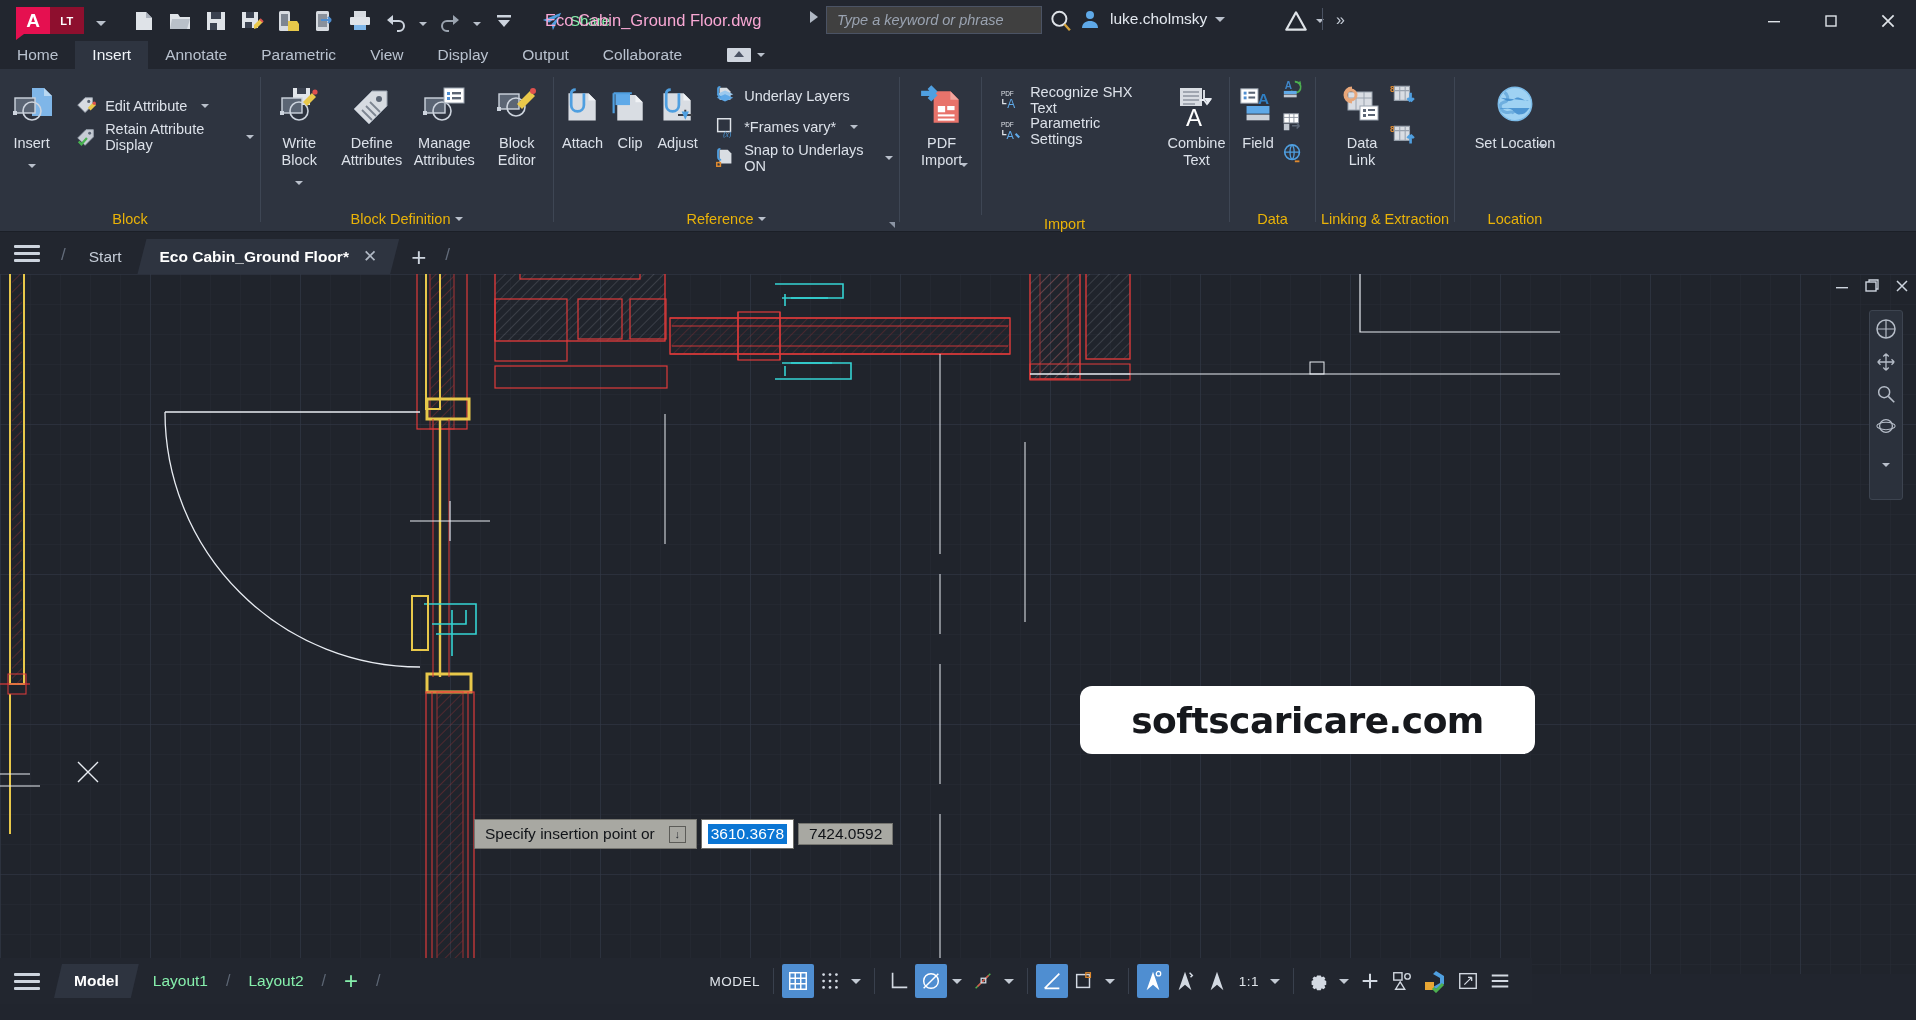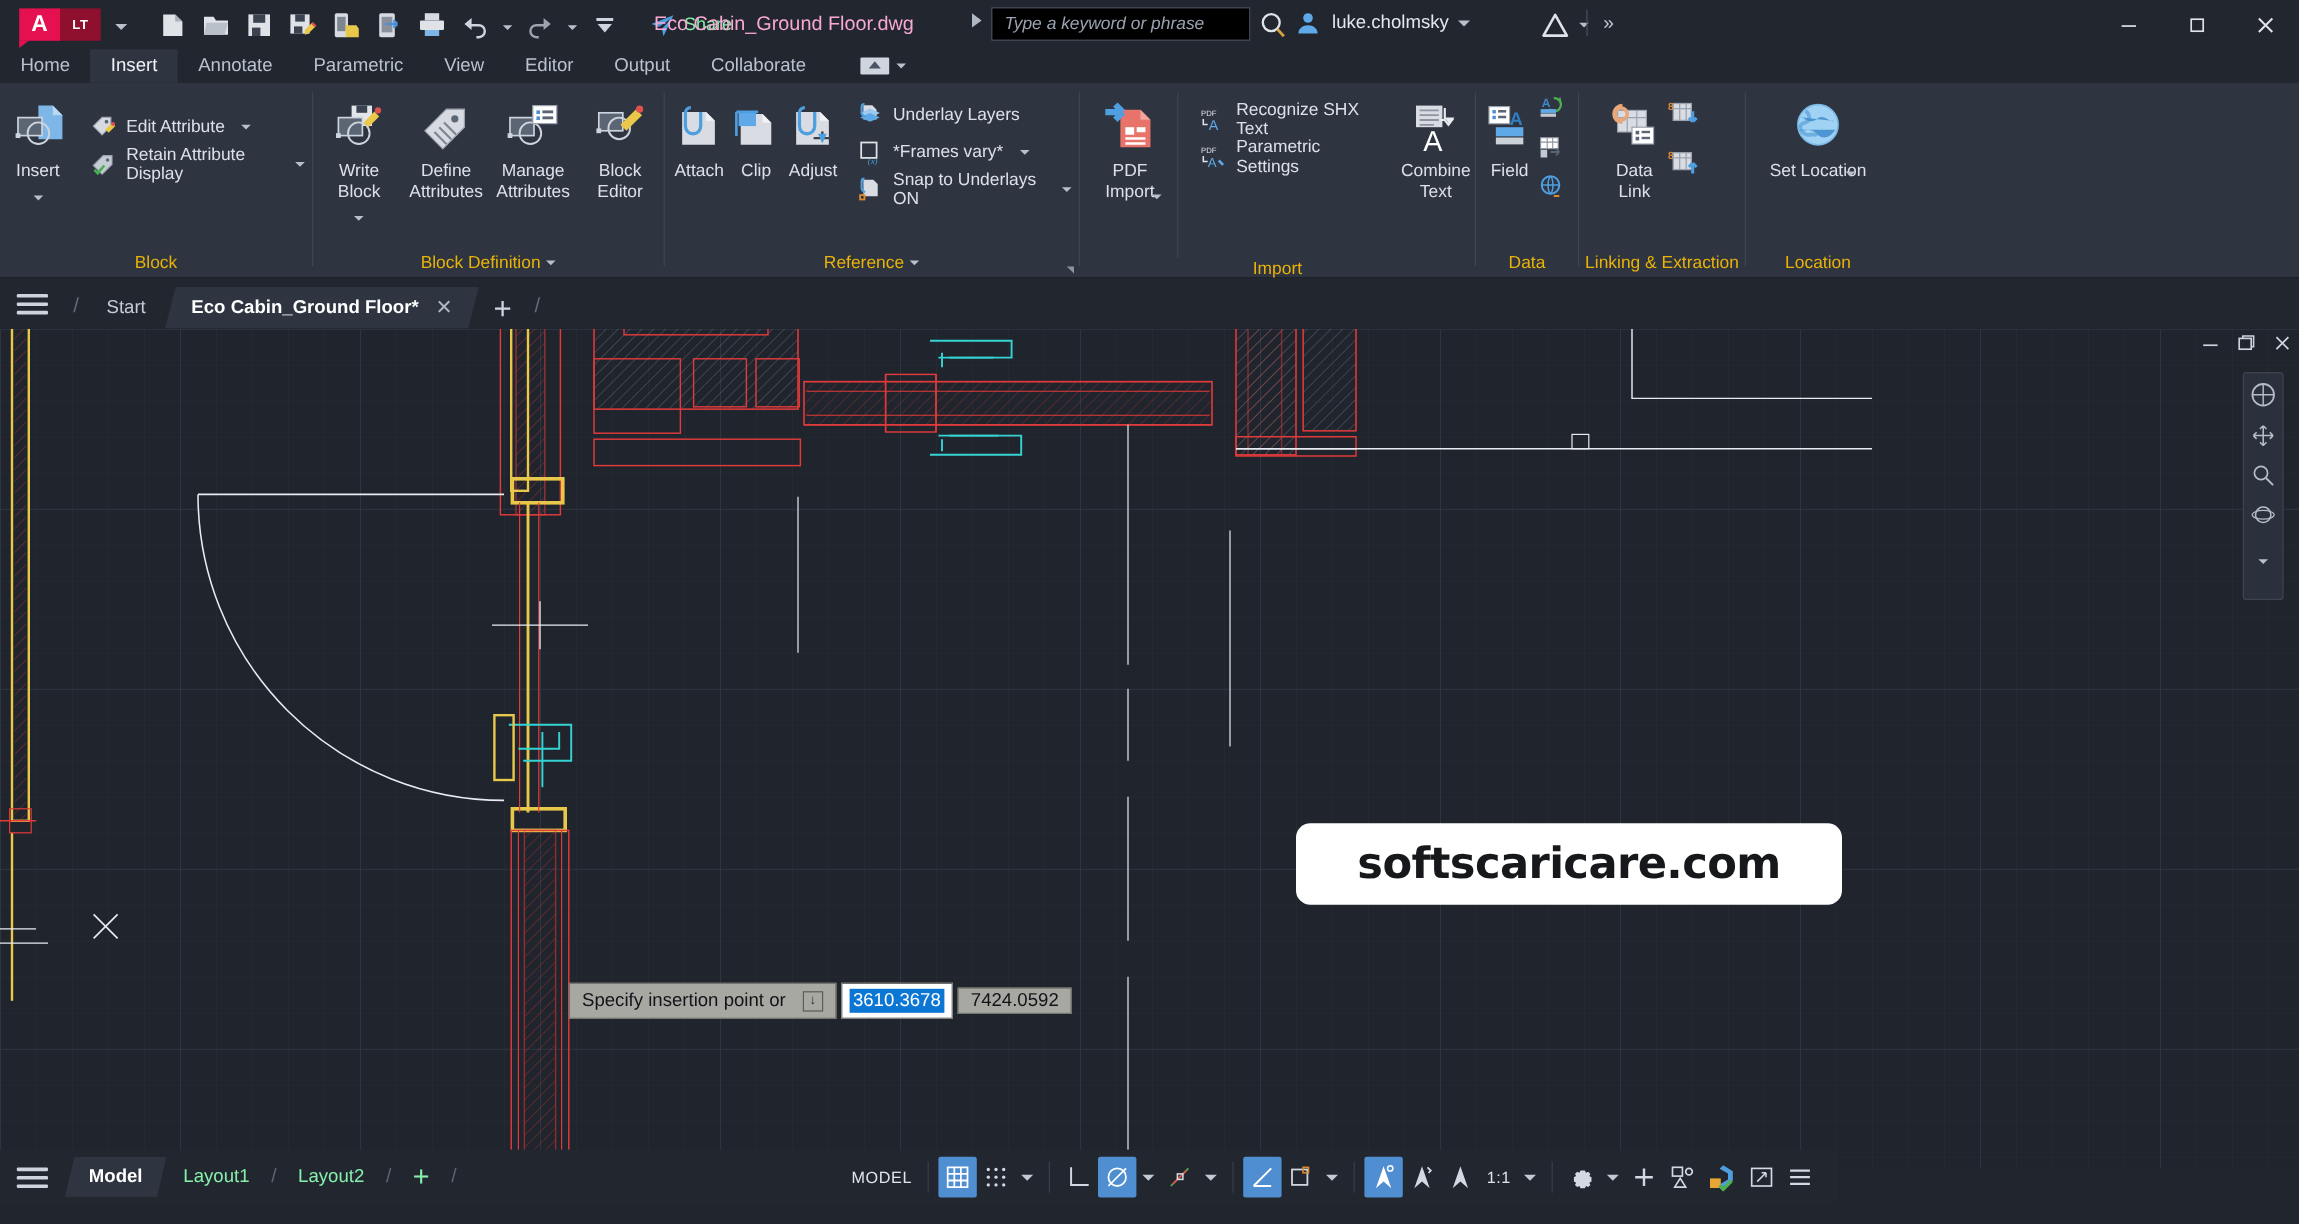--- a/index.html
+++ b/index.html
@@ -56,21 +56,21 @@
     position: absolute; left: 545px; top: 11px;
     font-size: 16.5px; color: #f9a8d4;
   }
   .title-arrow {
     position: absolute; left: 810px; top: 11px;
     width: 0; height: 0; border-top: 6px solid transparent;
     border-bottom: 6px solid transparent; border-left: 8px solid #b0b8c4;
   }
   .search-box {
     position: absolute; left: 826px; top: 6px; width: 216px; height: 28px;
-    background: #000000; border: 1px solid #4b5364;
+    background: #404040; border: 1px solid #4b5364;
     display: flex; align-items: center; padding-left: 10px;
   }
   .search-box span {
     font-size: 14.5px; color: #9aa3b1; font-style: italic;
   }
   .search-icon-btn { position: absolute; left: 1048px; top: 8px; }
   .user-area {
     position: absolute; left: 1078px; top: 7px;
     display: flex; align-items: center; gap: 8px;
   }
@@ -392,21 +392,21 @@
       </div>
     </div>
   </div>
 
   <div class="ribbon-tabs">
     <div class="rtab">Home</div>
     <div class="rtab active">Insert</div>
     <div class="rtab">Annotate</div>
     <div class="rtab">Parametric</div>
     <div class="rtab">View</div>
-    <div class="rtab">Editor</div>
+    <div class="rtab">Display</div>
     <div class="rtab">Output</div>
     <div class="rtab">Collaborate</div>
     <div class="rtab-spacer"></div>
     <div class="panel-toggle">
       <div class="pt-box"></div>
       <span class="caret-dn sm"></span>
     </div>
   </div>
 
   <div class="ribbon">

